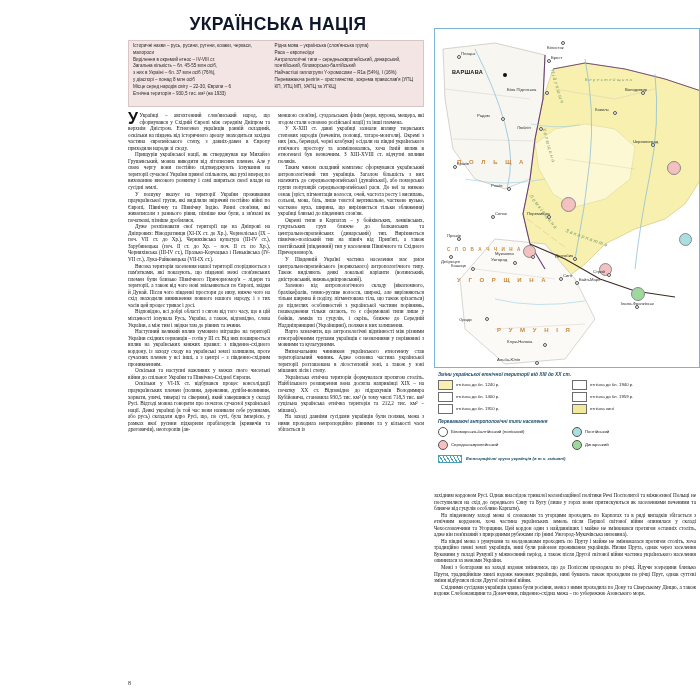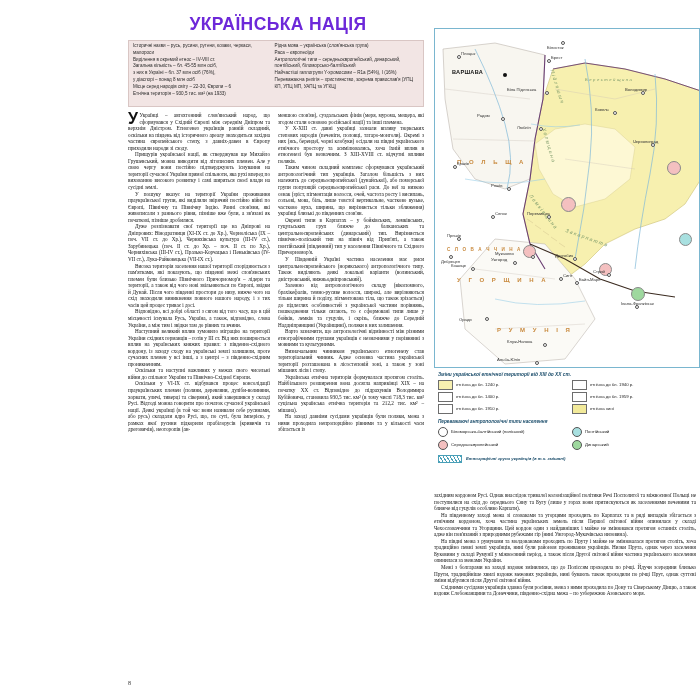--- a/index.html
+++ b/index.html
@@ -10,21 +10,21 @@
     color:#1a1a1a;
   }
   .page{position:absolute;left:0;top:0;width:700px;height:700px;background:#ffffff;}
 
   
   .title{
     position:absolute;left:128px;top:14px;width:300px;height:24px;
     text-align:center;
     font-family:"Liberation Sans", sans-serif;
     font-weight:bold;font-size:17.5px;letter-spacing:.4px;
-    color:#6d28d9;
+    color:#0f172a;
   }
 
   
   .infobox{
     position:absolute;left:128px;top:40px;width:296px;height:67px;
     background:#f2e5e4;border:0.7px solid #d9c6c4;
     box-sizing:border-box;
     display:flex;
   }
   .infocol{

